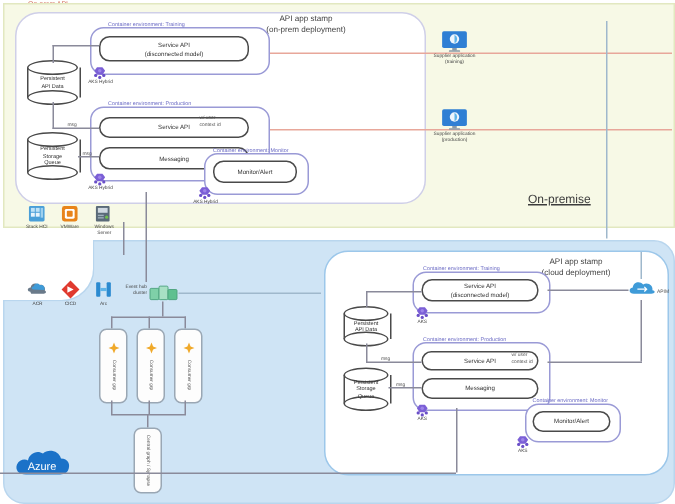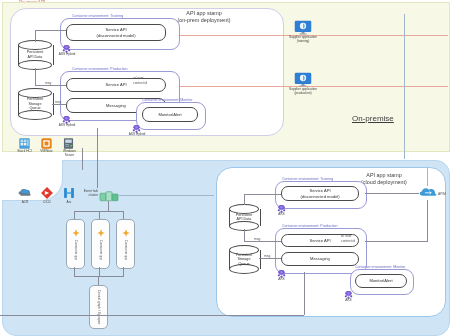--- a/index.html
+++ b/index.html
@@ -80,21 +80,21 @@
   .rot90{writing-mode:vertical-rl;}
 </style>
 </head>
 <body>
 
 <div class="canvas">
 
   <div class="zone-onprem"></div>
   <div class="zone-azure"></div>
 
-  <div class="lbl-big" style="left:352px;top:114px;text-decoration:underline;">On-premise</div>
+  <div class="lbl-big" style="left:352px;top:128px;text-decoration:underline;">On-premise</div>
 
   <div class="stamp stamp-onprem"></div>
   <div class="stamp-title stamp-title-onprem">
     <div>API app stamp</div>
     <div>(on-prem deployment)</div>
   </div>
 
   <div class="ln lnh ln-red" style="left:166px;top:35px;width:282px;"></div>
   <div class="ln lnh ln-red" style="left:166px;top:86px;width:282px;"></div>
 
@@ -246,20 +246,26 @@
   </div>
   <div class="lbl-icon" style="left:55px;top:150px;width:29px;">
     <div>Windows</div>
     <div>Server</div>
   </div>
 
   <div class="ln lnv" style="left:97px;top:128px;height:60px;"></div>
   <div class="ln lnv" style="left:82px;top:148px;height:22px;"></div>
   <div class="lbl rot90" style="left:99px;top:140px;"></div>
 
+  <div class="azlogo" style="left:8px;top:296px;">
+    <svg width="40" height="30" viewBox="0 0 60 44">
+      <path d="M14 30 C6 30 3 25 5 20 C7 15 13 14 16 16 C17 9 25 5 31 9 C36 4 47 6 49 14 C56 14 59 20 56 26 C54 30 49 30 45 30 Z" fill="#1b72c8"></path>
+      <text x="30" y="26" font-size="11" fill="#ffffff" text-anchor="middle" font-family="Liberation Sans, sans-serif">Azure</text>
+    </svg>
+  </div>
 
   <div class="vend" style="left:18px;top:186px;width:14px;height:14px;">
     <svg width="14" height="14" viewBox="0 0 20 20">
       <path d="M3 12 C0 12 0 8 3.5 8 C4 4 9 3 11 6 C14 4 18 7 17 11 C19 12 18 14 16 14 L4 14 Z" fill="#6a7a8a"></path>
       <path d="M6 10 C4 10 4 7 6.5 7 C7 4 11 3.5 12.5 6 C15 5 17.5 7.5 16.5 10.5 Z" fill="#3f9bd8"></path>
     </svg>
   </div>
   <div class="lbl-icon" style="left:16px;top:201px;width:18px;">ACR</div>
 
   <div class="vend" style="left:40px;top:186px;width:14px;height:14px;">

